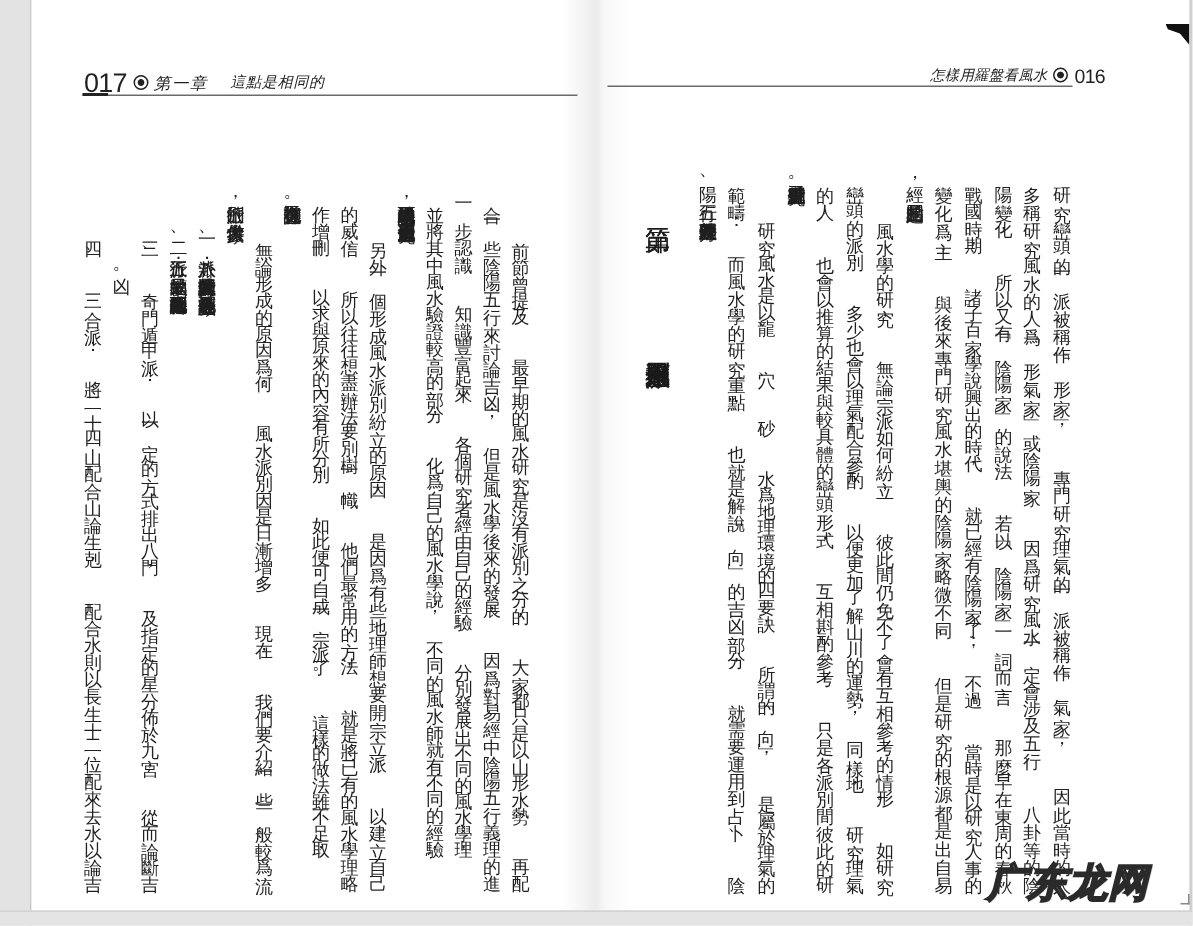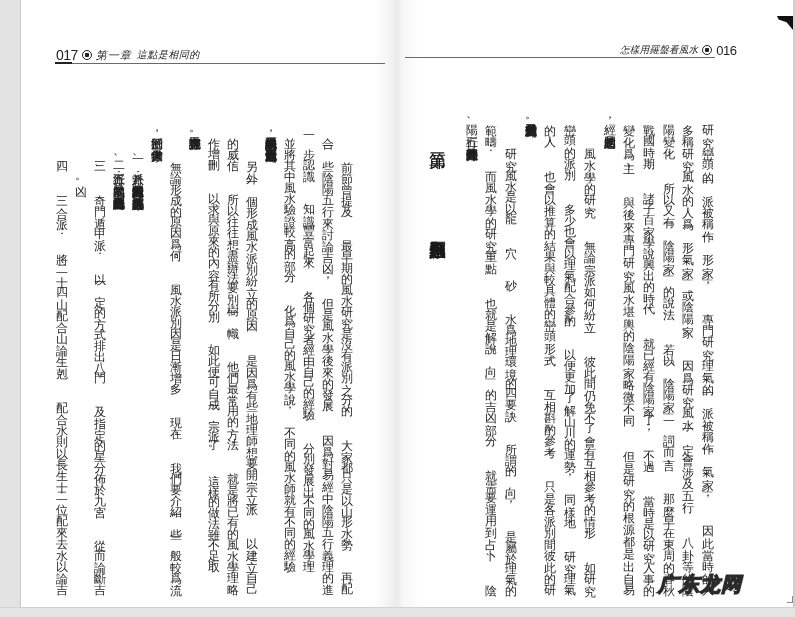--- a/index.html
+++ b/index.html
@@ -40,28 +40,28 @@
       border-right: 1px solid #888; border-bottom: 1px solid #888;
     }
 
     
     .hdr {
       position: absolute; display: flex; align-items: center; color: #222;
       white-space: nowrap;
     }
     .hdr-left { left: 56px; top: 48px; height: 14px; }
     .hdr-right { left: 620px; top: 43px; height: 14px; }
-    .pg-num { font-family: "Liberation Sans", sans-serif; font-size: 14px; letter-spacing: -0.5px; }
+    .pg-num { font-family: "Liberation Sans", sans-serif; font-size: 18px; letter-spacing: -0.5px; }
     .hdr-right .pg-num { font-size: 13px; }
     .bullseye {
       display: inline-block; width: 8px; height: 8px; border-radius: 50%;
       border: 1.5px solid #222; position: relative; margin: 0 4px;
       background: radial-gradient(circle, #222 0 2px, #fff 2.5px);
     }
-    .chap { font-family: Liberation Mono, monospace; font-size: 11px; font-style: italic; margin-right: 5px; letter-spacing: 1px; }
+    .chap { font-family: Liberation Mono, monospace; font-size: 11px; font-style: italic; margin-right: 15px; letter-spacing: 1px; }
     .chap-title { font-family: "DejaVu Serif", serif; font-size: 10px; font-style: italic; letter-spacing: 0.5px; }
     .book-title { font-family: "DejaVu Serif", serif; font-size: 9.6px; font-style: italic; letter-spacing: 0.2px; }
     .rule { position: absolute; height: 1px; background: #6a6a6a; }
     .rule-left { left: 55px; top: 63px; width: 330px; }
     .rule-left-bold { left: 55px; top: 62px; width: 17px; height: 2px; background: #222; }
     .rule-right { left: 405px; top: 57px; width: 310px; }
 
     
     .col {
       position: absolute; writing-mode: vertical-rl;
@@ -80,21 +80,21 @@
     .lp.ind.full { height: 422px; }
     .lp.ind2 { top: 176px; }
 
     .sec-title {
       position: absolute; writing-mode: vertical-rl; left: 428px; width: 20px;
       font-size: 17px; line-height: 20px; color: #1a1a1a; white-space: nowrap;
     }
 
     .watermark {
       position: absolute; left: 658px; top: 571px;
-      font-size: 20px; font-weight: 900; font-style: italic;
+      font-size: 26px; font-weight: 900; font-style: italic;
       color: #ffffff; -webkit-text-stroke: 1.3px #2a2a2a;
       letter-spacing: 1px; white-space: nowrap;
       text-shadow: 1px 1px 0 rgba(0,0,0,0.15);
     }
   </style>
 </head>
 <body>
 
 <div class="left-strip"></div>
 <div class="sheet"></div>

